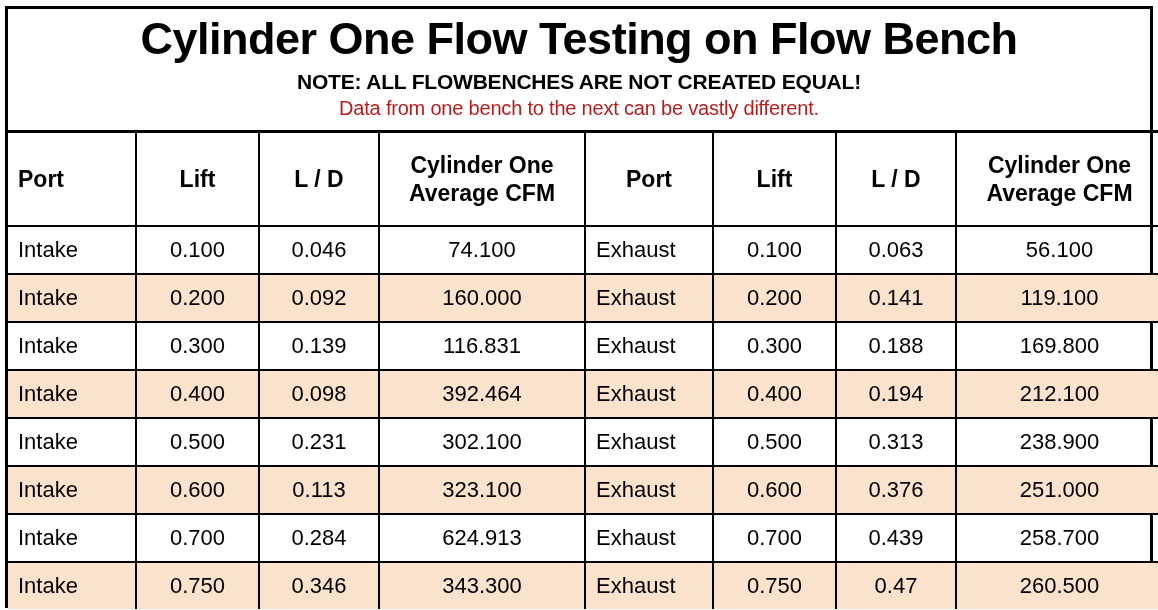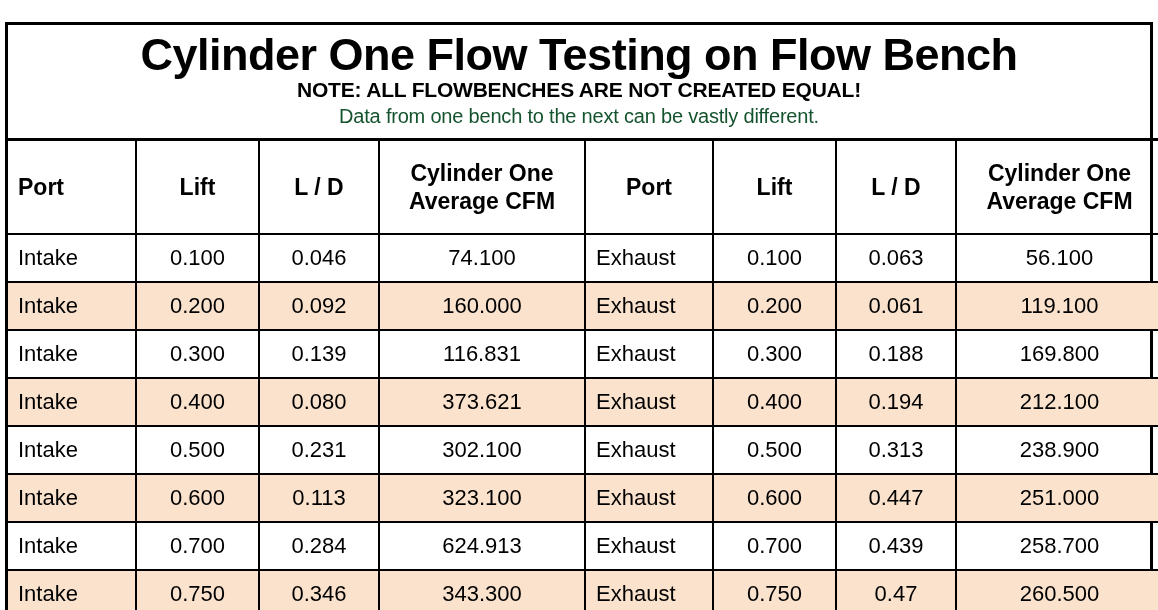--- a/index.html
+++ b/index.html
@@ -11,21 +11,21 @@
     font-family: "Liberation Sans", sans-serif;
     width: 1158px;
     height: 610px;
     overflow: hidden;
   }
   .sheet {
     width: 1158px;
     height: 610px;
     box-sizing: border-box;
     background: #ffffff;
-    padding: 22px 5px 0 5px;
+    padding: 6px 5px 0 5px;
   }
   .frame {
     border: 3px solid #000000;
     box-sizing: border-box;
     width: 1148px;
     height: 602px;
     background: #ffffff;
   }
   .title-block {
     padding: 6px 10px 4px 10px;
@@ -36,26 +36,27 @@
     font-weight: bold;
     letter-spacing: -0.5px;
     line-height: 1.05;
     color: #000000;
     white-space: nowrap;
   }
   .note-line {
     font-size: 21px;
     font-weight: bold;
     color: #000000;
+    margin-top: 8px;
     letter-spacing: -0.2px;
   }
   .sub-line {
     font-size: 20px;
     font-weight: normal;
-    color: #14532d;
+    color: #b91c1c;
     margin-top: 3px;
     letter-spacing: -0.2px;
   }
   table.flow {
     width: 100%;
     border-collapse: collapse;
     table-layout: fixed;
     margin-top: 6px;
   }
   table.flow th,
@@ -163,38 +164,38 @@
           <td>0.063</td>
           <td>56.100</td>
         </tr>
         <tr class="alt">
           <td class="left">Intake</td>
           <td>0.200</td>
           <td>0.092</td>
           <td>160.000</td>
           <td class="left">Exhaust</td>
           <td>0.200</td>
-          <td>0.061</td>
+          <td>0.141</td>
           <td>119.100</td>
         </tr>
         <tr>
           <td class="left">Intake</td>
           <td>0.300</td>
           <td>0.139</td>
           <td>116.831</td>
           <td class="left">Exhaust</td>
           <td>0.300</td>
           <td>0.188</td>
           <td>169.800</td>
         </tr>
         <tr class="alt">
           <td class="left">Intake</td>
           <td>0.400</td>
-          <td>0.080</td>
-          <td>373.621</td>
+          <td>0.098</td>
+          <td>392.464</td>
           <td class="left">Exhaust</td>
           <td>0.400</td>
           <td>0.194</td>
           <td>212.100</td>
         </tr>
         <tr>
           <td class="left">Intake</td>
           <td>0.500</td>
           <td>0.231</td>
           <td>302.100</td>
@@ -203,21 +204,21 @@
           <td>0.313</td>
           <td>238.900</td>
         </tr>
         <tr class="alt">
           <td class="left">Intake</td>
           <td>0.600</td>
           <td>0.113</td>
           <td>323.100</td>
           <td class="left">Exhaust</td>
           <td>0.600</td>
-          <td>0.447</td>
+          <td>0.376</td>
           <td>251.000</td>
         </tr>
         <tr>
           <td class="left">Intake</td>
           <td>0.700</td>
           <td>0.284</td>
           <td>624.913</td>
           <td class="left">Exhaust</td>
           <td>0.700</td>
           <td>0.439</td>

